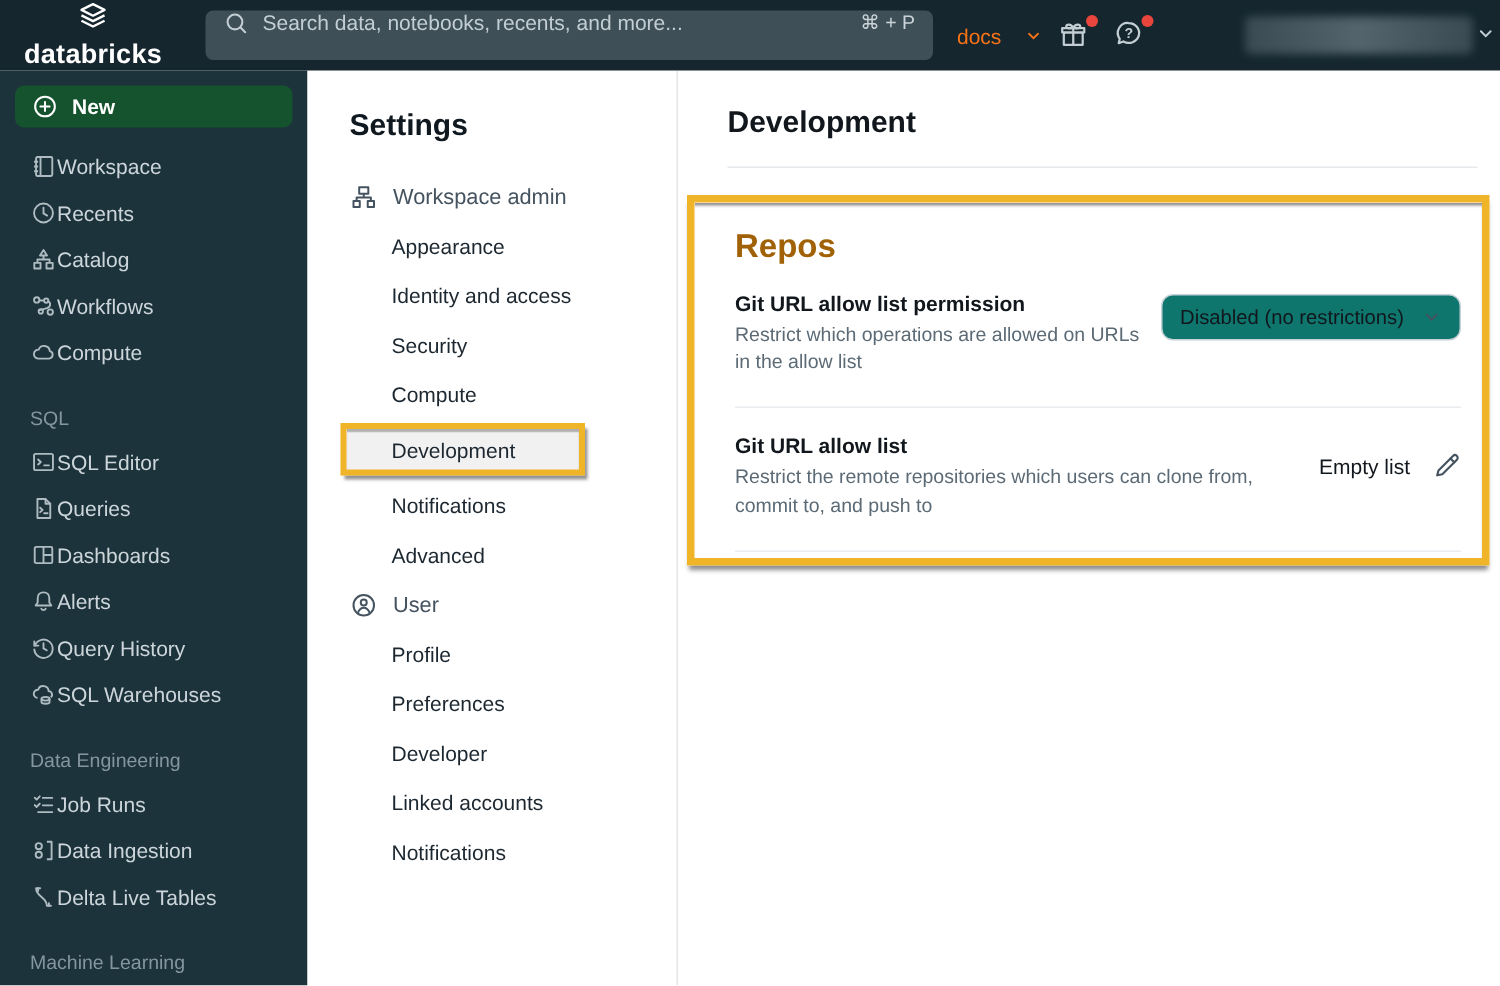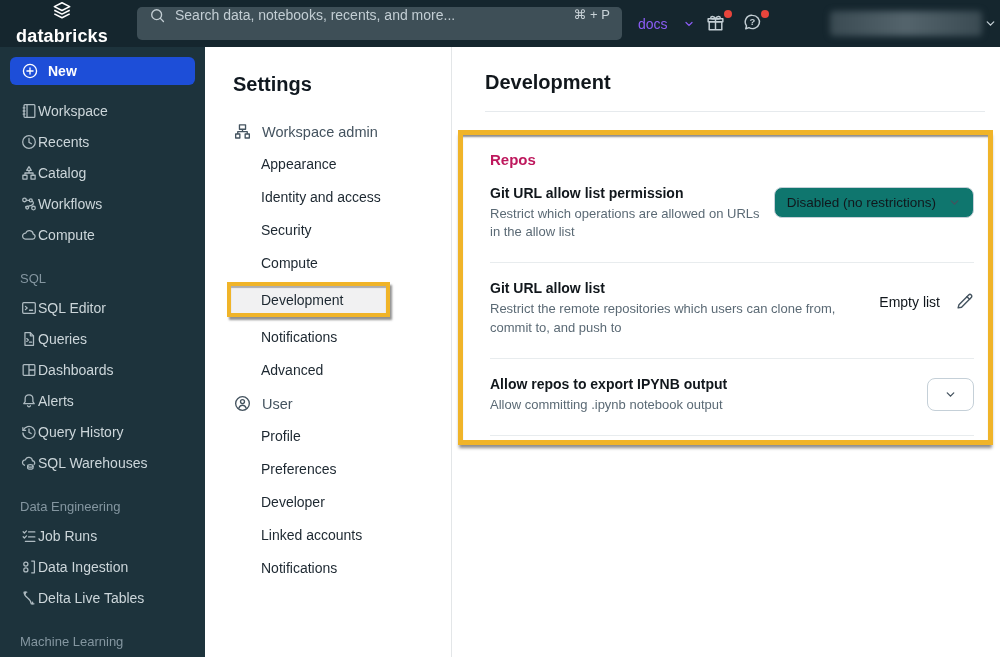--- a/index.html
+++ b/index.html
@@ -7,48 +7,48 @@
   body { font-family:"Liberation Sans", sans-serif; background:#fff; position:relative; overflow:hidden; }
 
   
   .topbar { position:absolute; top:0; left:0; width:1000px; height:47px; background:#15262e; display:flex; align-items:center; z-index:5; }
   .logo { display:flex; align-items:center; gap:4px; padding:0 14px 0 16px; color:#fff;flex-direction:column; }
   .logo-text { font-size:18px; font-weight:bold; letter-spacing:.2px; }
   .searchbar { position:absolute; left:137px; top:7px; width:485px; height:33px; background:#3e4f57; border-radius:5px; display:flex; align-items:flex-start; padding:0 12px; gap:9px; }
   .searchbar input { flex:1; background:transparent; border:none; outline:none; color:#e6ecef; font-size:14px; font-family:inherit; }
   .searchbar input::placeholder { color:#c3ced4; }
   .shortcut { color:#c9d3d8; font-size:13px; white-space:nowrap; }
-  .docs { position:absolute; left:638px; top:0; height:47px; display:flex; align-items:center; gap:15px; color:#8b5cf6; font-size:14px; cursor:pointer; }
+  .docs { position:absolute; left:638px; top:0; height:47px; display:flex; align-items:center; gap:15px; color:#f97316; font-size:14px; cursor:pointer; }
   .topicon { position:absolute; top:12px; width:24px; height:24px; color:#c3ced4; cursor:pointer; }
   .topicon .dot { position:absolute; top:-2px; right:-3px; width:8px; height:8px; border-radius:50%; background:#e8453c; }
   .account { position:absolute; left:830px; top:11px; width:152px; height:25px; border-radius:4px; background:linear-gradient(90deg,#3a4a52,#54646c,#3a4a52); filter:blur(3px); }
   .account-chev { position:absolute; left:984px; top:16px; color:#c3ced4; }
 
   
   .sidebar { position:absolute; top:47px; left:0; width:205px; height:610px; background:#1d333c; color:#ccd6da; overflow:hidden; }
-  .new-btn { margin:10px 10px 0 10px; height:28px; background:#1d4ed8; border-radius:6px; display:flex; align-items:center; gap:9px; padding:0 11px; color:#fff; font-size:14px; font-weight:bold; cursor:pointer; }
+  .new-btn { margin:10px 10px 0 10px; height:28px; background:#14532d; border-radius:6px; display:flex; align-items:center; gap:9px; padding:0 11px; color:#fff; font-size:14px; font-weight:bold; cursor:pointer; }
   .snav { margin-top:10px; }
   .sitem { height:31px; display:flex; align-items:center; gap:0; padding:0 12px 0 20px; font-size:14px; cursor:pointer; white-space:nowrap; }
   .sitem svg { flex:none; color:#aebbc1; }
   .shead { height:28px; margin-top:14px; display:flex; align-items:flex-end; padding:0 0 6px 20px; font-size:13px; color:#8496a0; }
 
   
   .settings-panel { position:absolute; top:47px; left:205px; width:247px; height:610px; background:#fff; border-right:1px solid #e3e6e8; }
   .settings-title { margin:26px 0 0 28px; font-size:20px; font-weight:bold; color:#101820; }
   .group-row { margin:26px 0 0 28px; display:flex; align-items:center; gap:10px; font-size:14.5px; color:#44535f; cursor:pointer; }
   .sub-item { margin-left:56px; height:33px; display:flex; align-items:center; font-size:14px; color:#1c2730; cursor:pointer; }
   .dev-annot { margin:3px 0 3px 22px; width:163px; border:4px solid #f0b429; box-shadow:2px 3px 2px rgba(55,55,55,.55), inset 0 2px 1px rgba(0,0,0,.28); background:#f1f1f2; }
   .dev-annot .sub-item { margin-left:30px; height:27px; }
 
   
   .main { position:absolute; top:47px; left:452px; width:548px; height:610px; background:#fff; padding-left:33px; }
   .main-title { margin-top:24px; font-size:20px; font-weight:bold; color:#11171c; }
   .main-divider { margin:17px 15px 0 0; border-top:1px solid #e6eaed; }
   .repos-box { margin:18px 7px 0 -27px; border:5px solid #f0b429; box-shadow:0 4px 3px -1px rgba(0,0,0,.45), inset 0 3px 2px -1px rgba(0,0,0,.45); padding:12px 14px 4px 27px; background:#fff; }
-  .repos-title { font-size:15px; font-weight:bold; color:#be185d; margin-top:4px; }
+  .repos-title { font-size:22px; font-weight:bold; color:#a16207; margin-top:4px; }
   .setting-row { display:flex; align-items:flex-start; justify-content:space-between; padding:17px 0 21px 0; border-bottom:1px solid #e8ecee; }
   .setting-row:last-child { border-bottom:1px solid #e8ecee; margin-bottom:0; }
   .row-text .label { font-size:14px; font-weight:bold; color:#11171c; }
   .row-text .desc { margin-top:4px; font-size:13px; color:#5b6a75; line-height:1.4; }
   .w270 { max-width:272px; } .w390 { max-width:385px; }
   .dd-btn { display:inline-flex; align-items:center; gap:12px; border:1px solid #c5d0d8; border-radius:8px; background:#0f766e; padding:7px 12px; font-size:13.5px; color:#11171c; cursor:pointer; margin-top:2px; }
   .dd-btn svg, .empty-edit svg { color:#44535f; }
   .dd-small { display:inline-flex; align-items:center; justify-content:center; width:47px; height:33px; border:1px solid #c5d0d8; border-radius:8px; background:#fff; cursor:pointer; margin-top:2px; }
   .empty-edit { display:flex; align-items:center; gap:15px; margin-top:12px; }
   .empty-edit .val { font-size:14px; color:#11171c; }
@@ -295,25 +295,14 @@
       </div>
       <div class="empty-edit">
         <span class="val">Empty list</span>
         <svg width="19" height="19" viewBox="0 0 20 20" fill="none" stroke="currentColor" stroke-width="1.5" stroke-linecap="round" stroke-linejoin="round">
             <path d="m3.3 16.7.9-3.4L14.4 3.1a1.9 1.9 0 0 1 2.7 2.7L6.9 16z"></path>
             <path d="m12.6 4.9 2.7 2.7"></path>
           </svg>
       </div>
     </div>
 
-    <div class="setting-row">
-      <div class="row-text">
-        <div class="label">Allow repos to export IPYNB output</div>
-        <div class="desc">Allow committing .ipynb notebook output</div>
-      </div>
-      <div class="dd-small">
-        <svg width="13" height="13" viewBox="0 0 20 20" fill="none" stroke="#44535f" stroke-width="2" stroke-linecap="round">
-            <path d="m5 7.5 5 5 5-5"></path>
-          </svg>
-      </div>
-    </div>
   </div>
 </div>
 
 </body></html>

